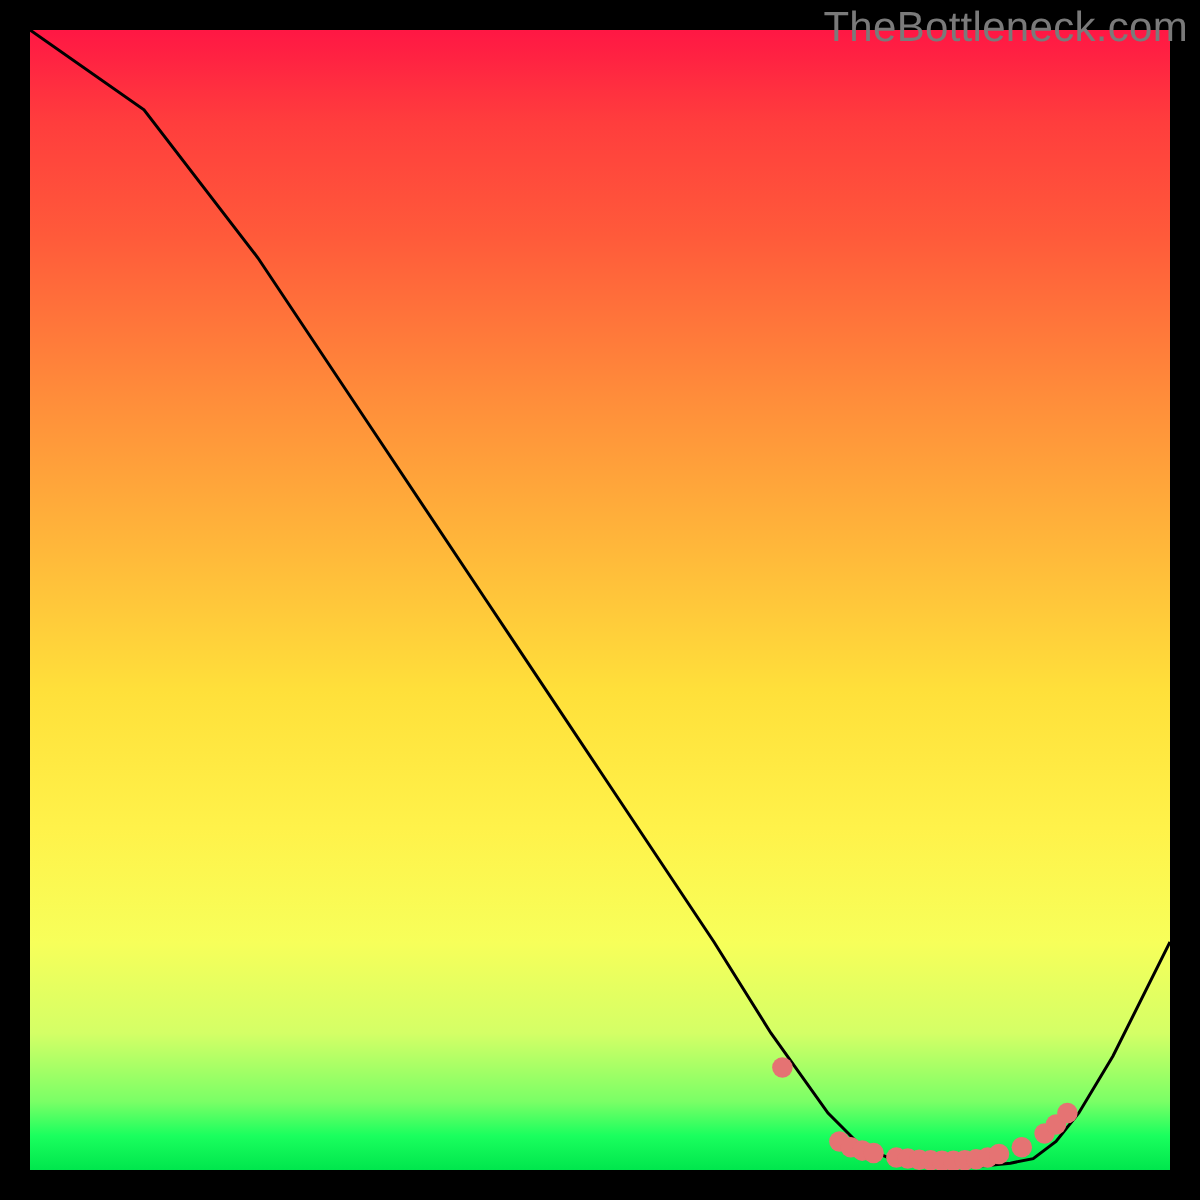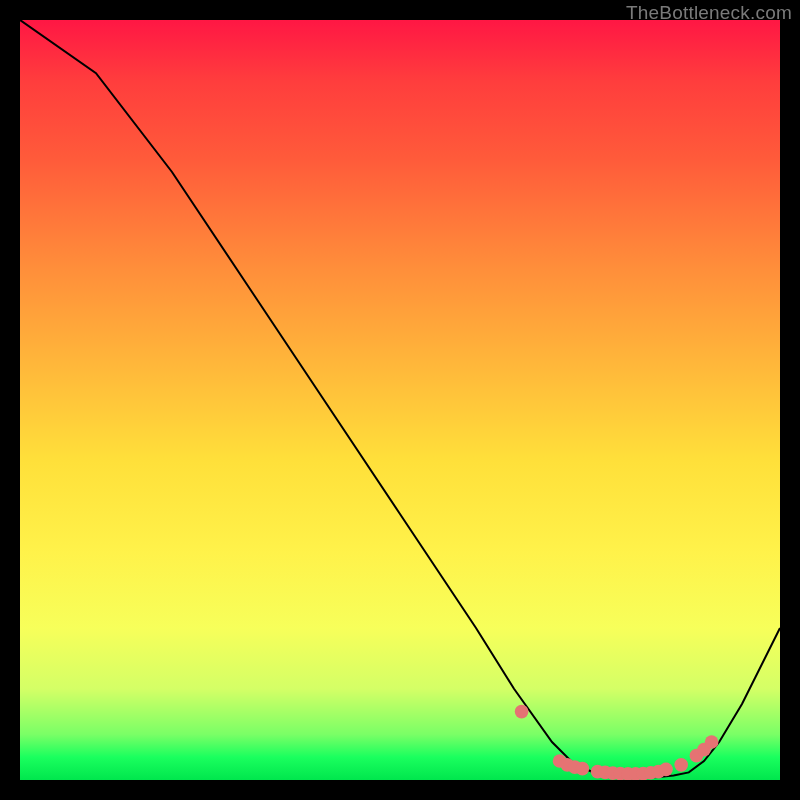--- a/index.html
+++ b/index.html
@@ -46,21 +46,21 @@
     top: 0;
     width: 760px;
     height: 760px;
     pointer-events: none;
   }
   .watermark {
     position: absolute;
     top: 2px;
     right: 8px;
     color: #7a7a7a;
-    font-size: 19px;
+    font-size: 28px;
     letter-spacing: 0.2px;
     font-weight: 500;
     user-select: none;
   }
 </style>
 </head>
 <body>
 
 <div class="outer">
 

